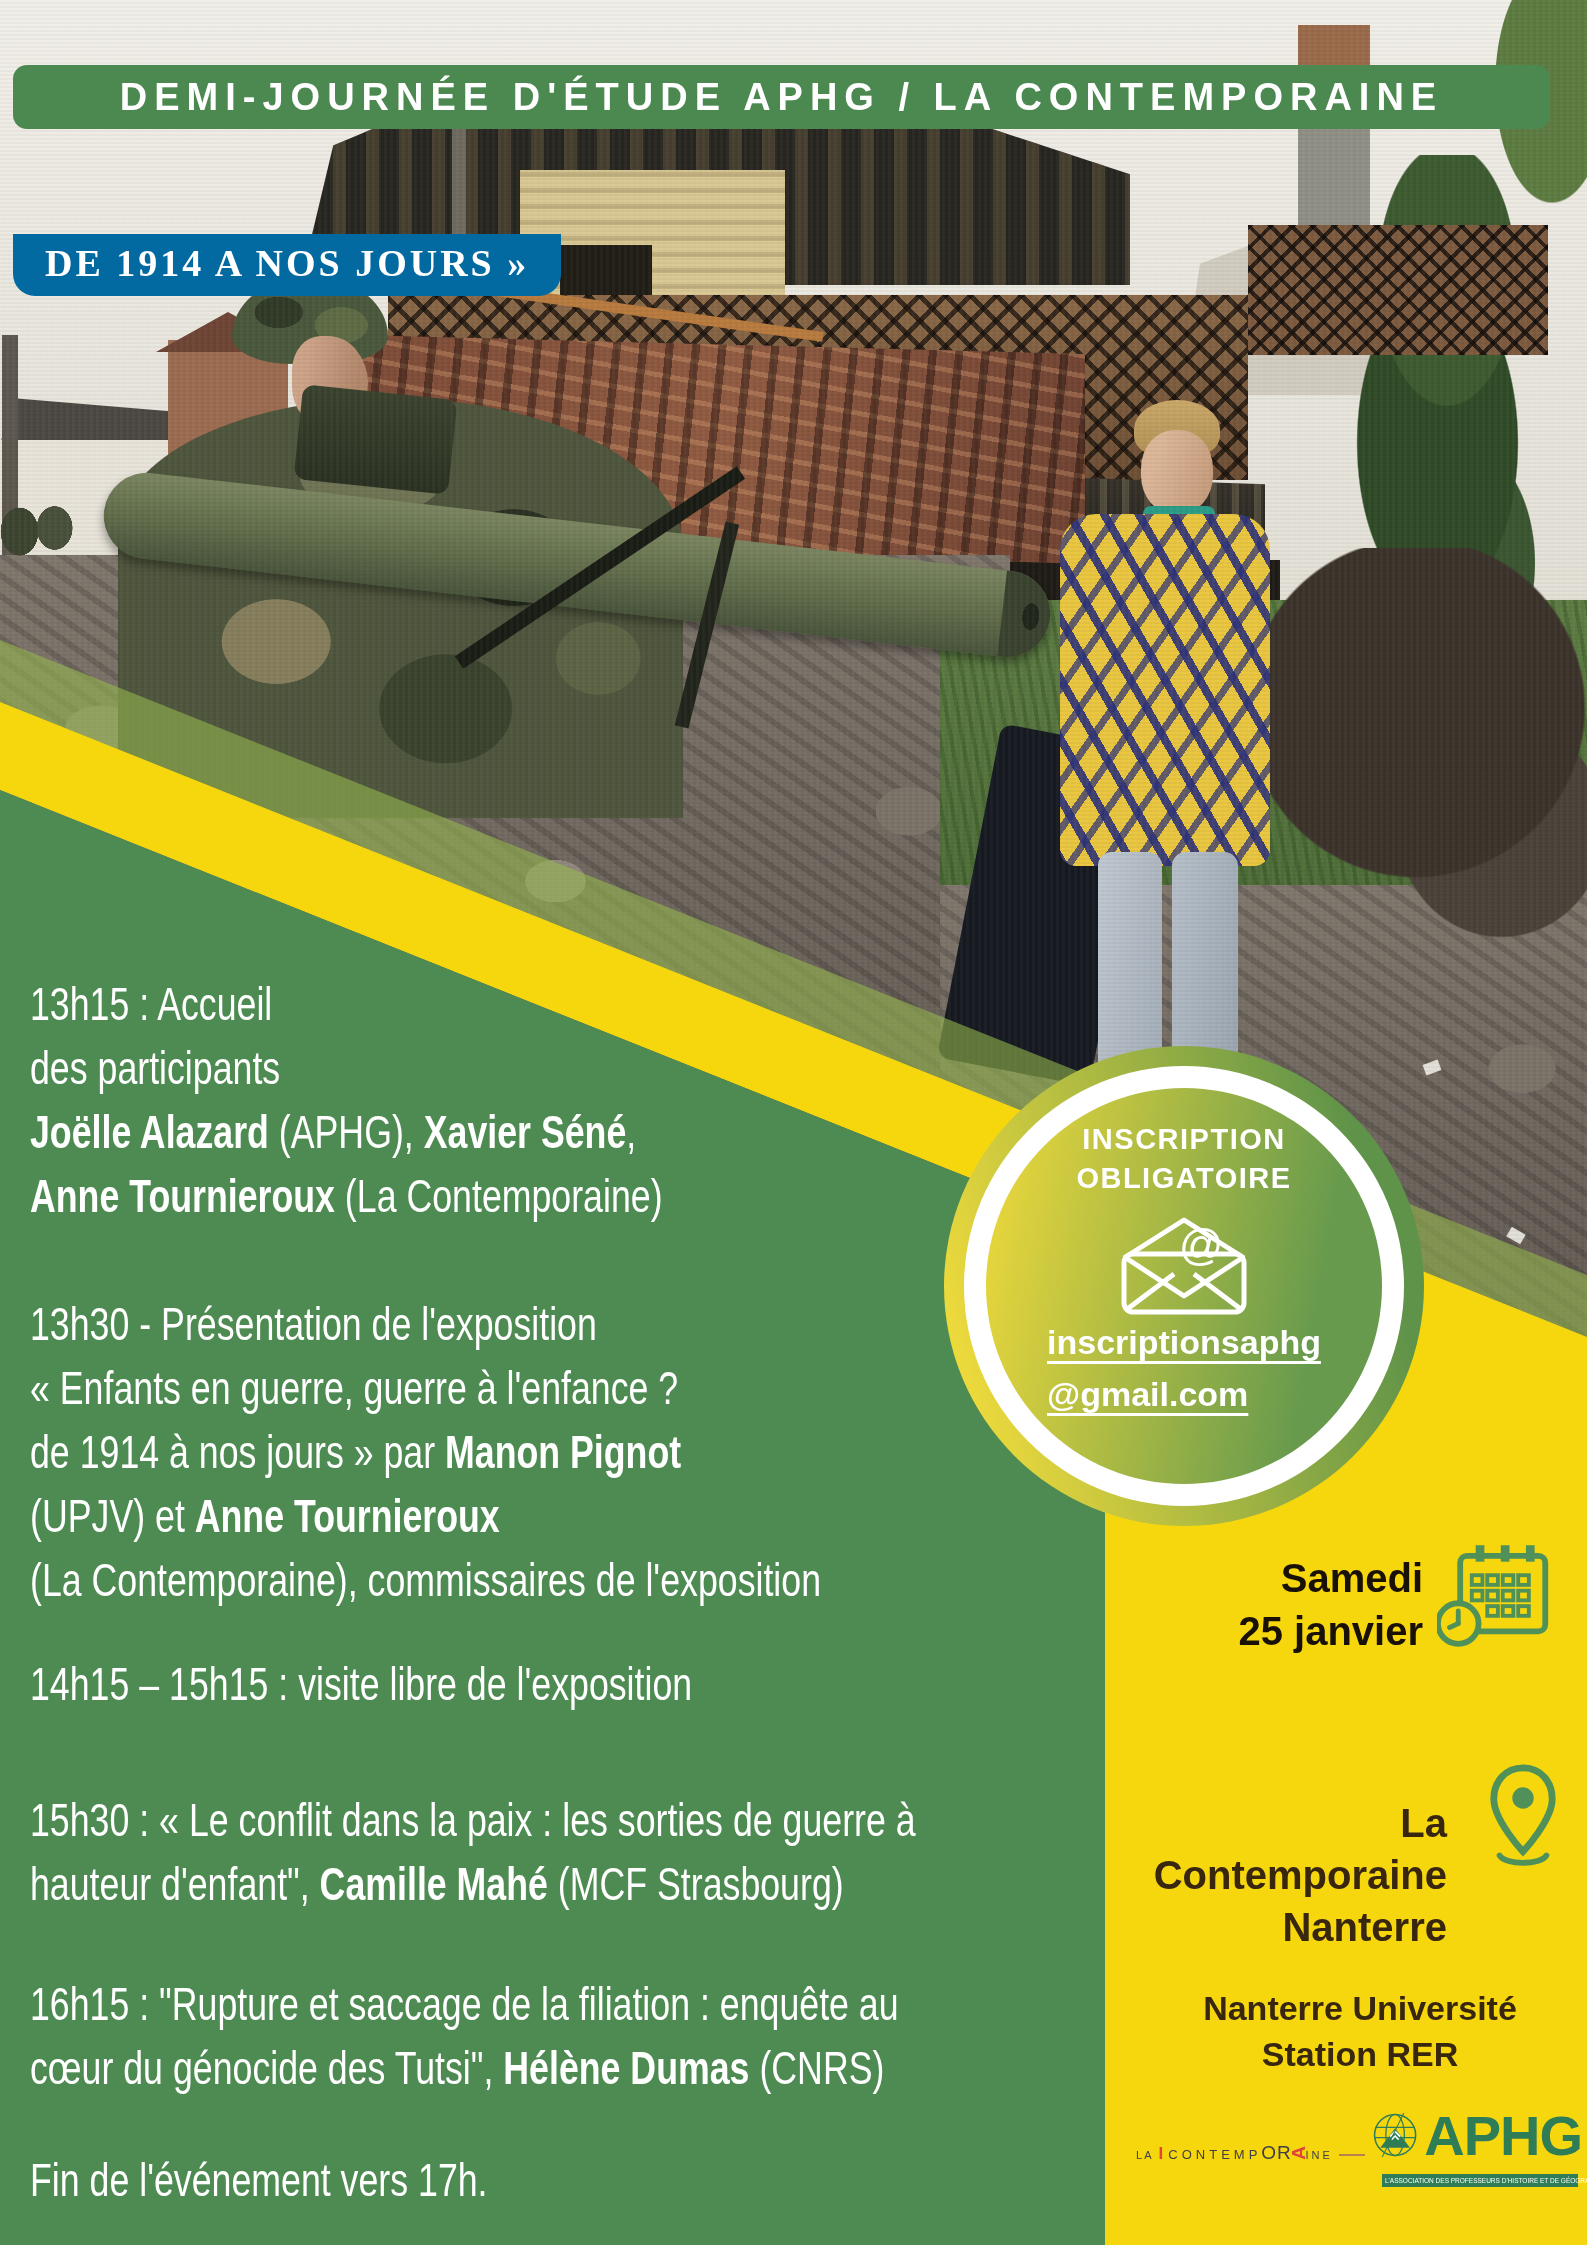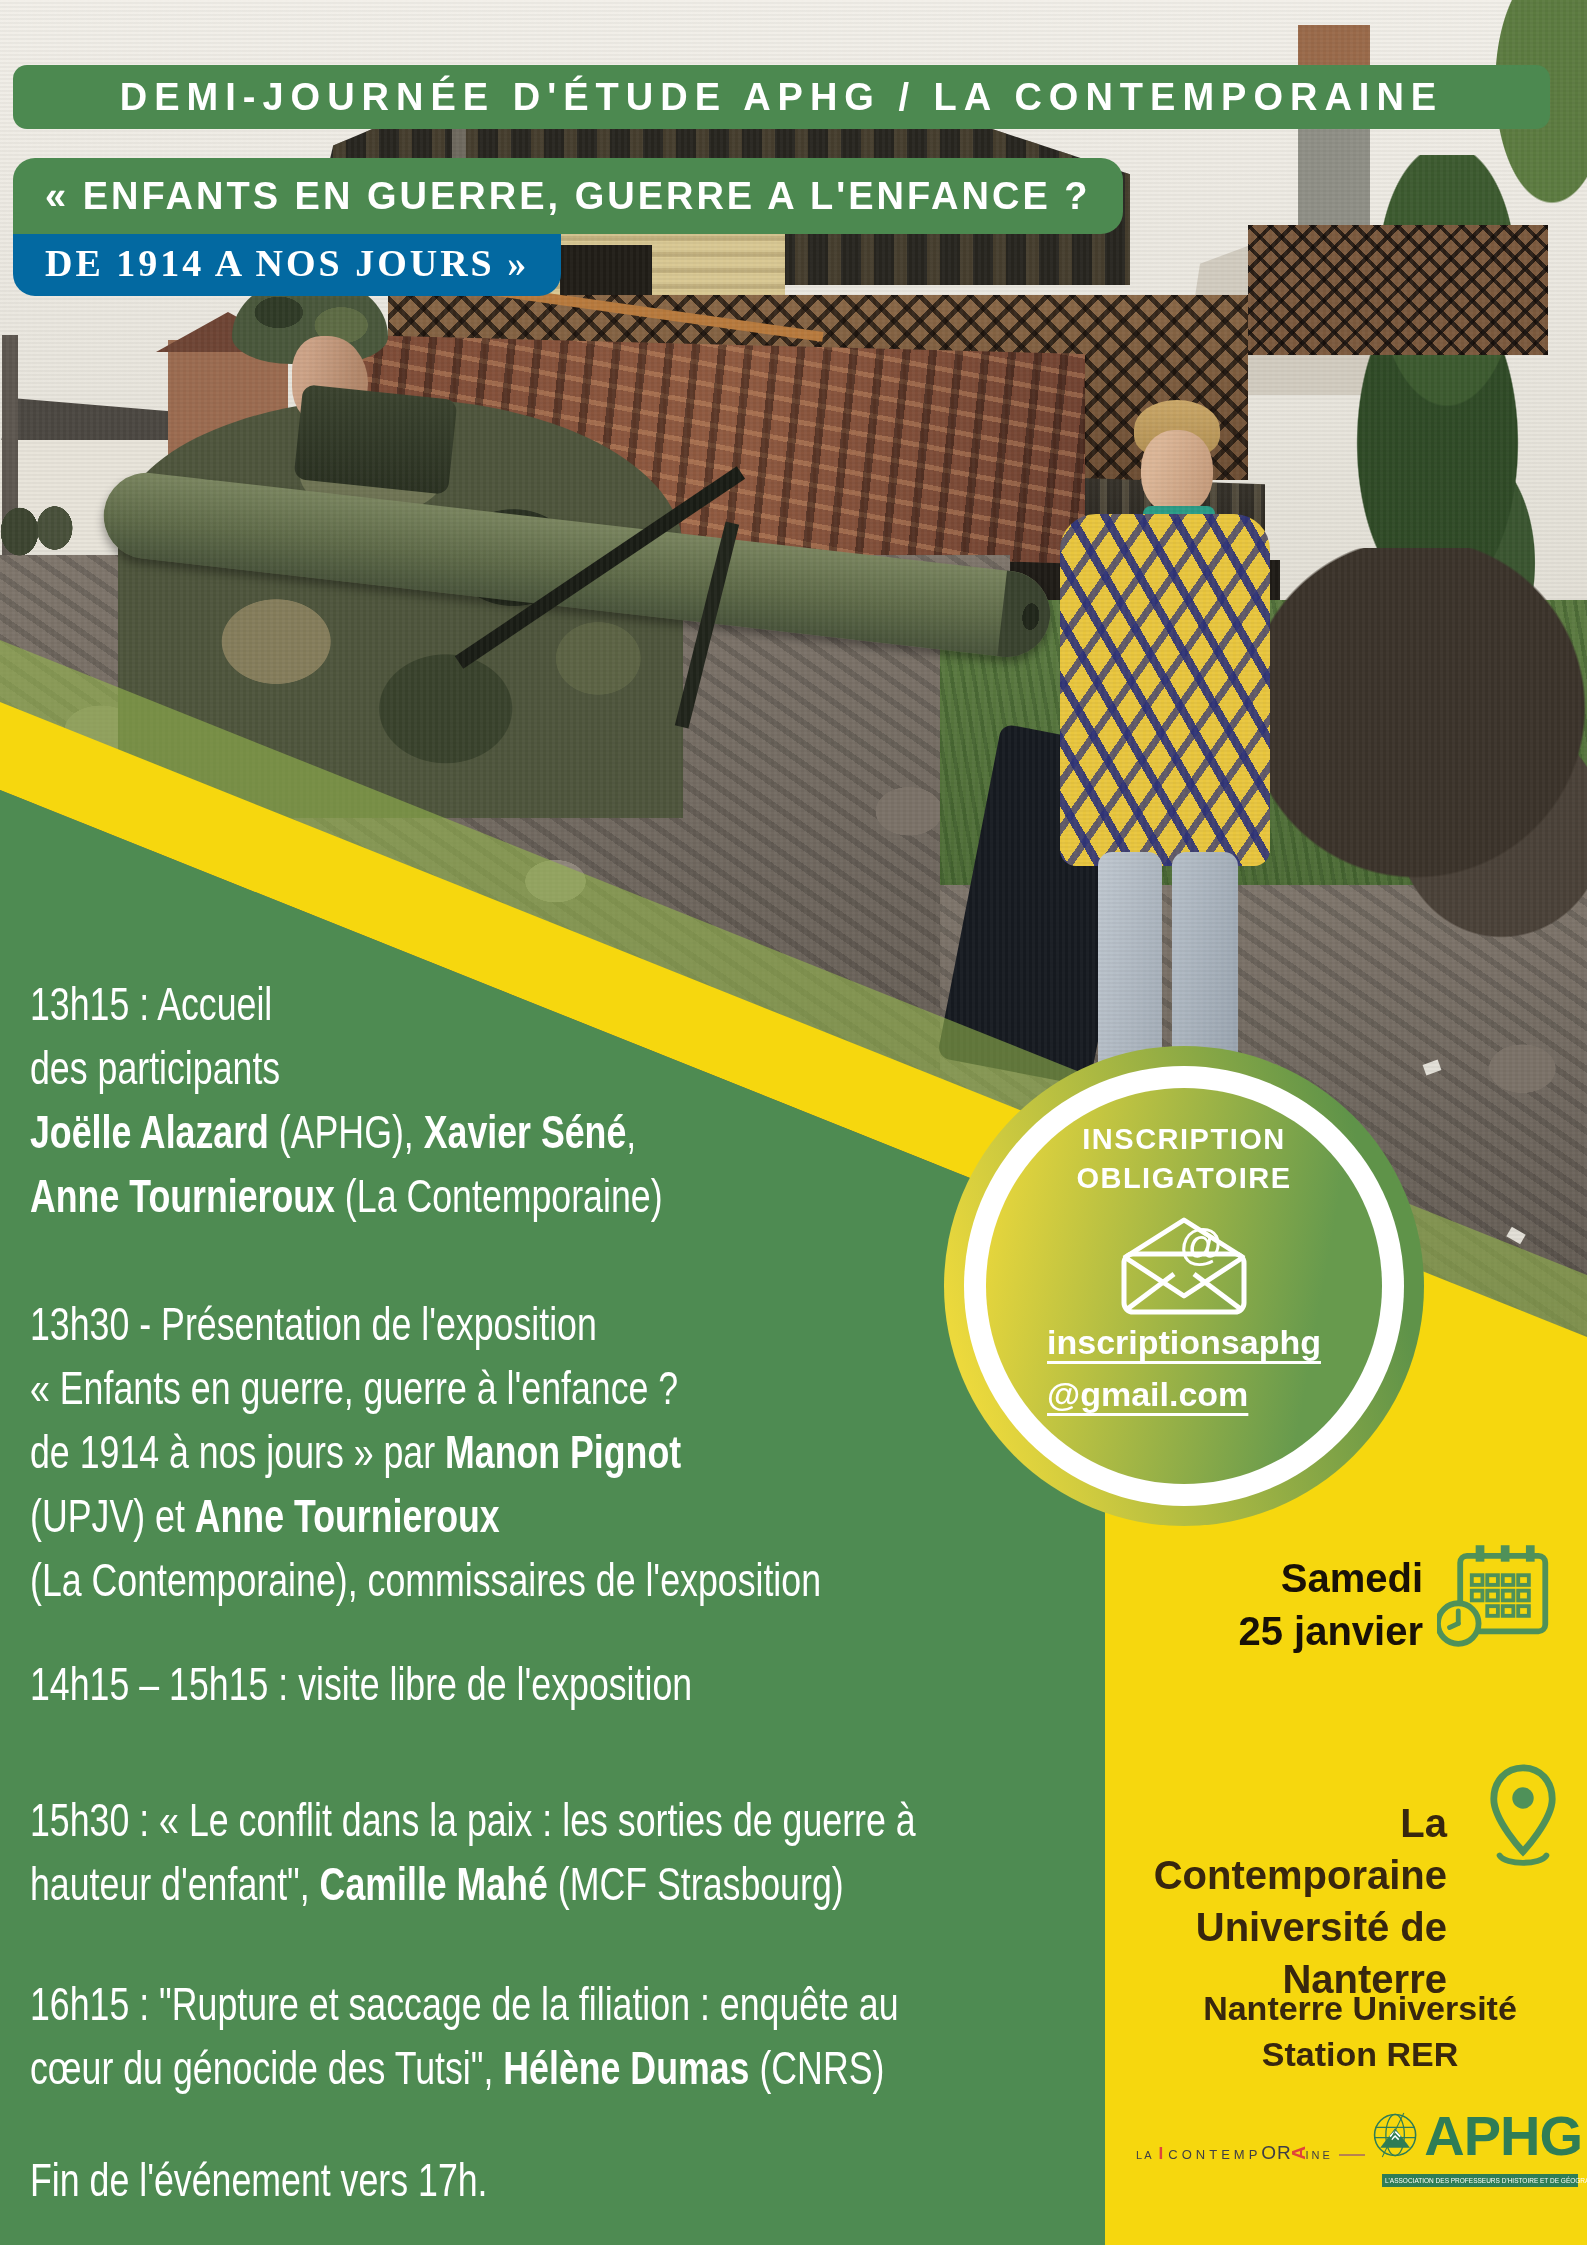--- a/index.html
+++ b/index.html
@@ -242,21 +242,20 @@
     <div class="abs grain"></div>
   </div>
 
   <div class="stripe-light"></div>
   <div class="panel-yellow"></div>
   <div class="panel-green"></div>
 
   <div class="banner">
     <span class="banner-text">DEMI-JOURNÉE D'ÉTUDE APHG / LA CONTEMPORAINE</span>
   </div>
-  <div class="subtitle1">« ENFANTS EN GUERRE, GUERRE A L'ENFANCE ?</div>
   <div class="subtitle2">DE 1914 A NOS JOURS »</div>
 
   <div class="sched s1"><span>13h15 : Accueil
 des participants
 </span><span class="seg-bold">Joëlle Alazard</span><span> (APHG), </span><span class="seg-bold">Xavier Séné</span><span>,
 </span><span class="seg-bold">Anne Tournieroux</span><span> (La Contemporaine)</span></div>
   <div class="sched s2"><span>13h30 - Présentation de l'exposition
 « Enfants en guerre, guerre à l'enfance ?
 de 1914 à nos jours » par </span><span class="seg-bold">Manon Pignot</span><span>
 (UPJV) et </span><span class="seg-bold">Anne Tournieroux</span><span>
@@ -312,21 +311,20 @@
         <rect x="68" y="68" width="11" height="10"></rect>
       <rect x="84" y="68" width="11" height="10"></rect>
     </g>
     <circle cx="22" cy="86" r="21" fill="#f6d70e" stroke="#4f9159" stroke-width="6"></circle>
     <polyline points="22,86 22,73" fill="none" stroke="#4f9159" stroke-width="5" stroke-linecap="round"></polyline>
     <polyline points="22,86 13,90" fill="none" stroke="#4f9159" stroke-width="5" stroke-linecap="round"></polyline>
   </svg>
 
   <div class="venue-block rc">
     <div>La Contemporaine</div>
-    <div>Université de</div>
     <div>Nanterre</div>
   </div>
   <svg class="pin-icon rc" width="80" height="112" viewBox="0 0 80 115">
     <path d="M40,6 C22,6 10,20 10,38 C10,60 40,92 40,92 C40,92 70,60 70,38 C70,20 58,6 40,6 Z" fill="none" stroke="#4f9159" stroke-width="7"></path>
     <circle cx="40" cy="37" r="11" fill="#4f9159"></circle>
     <path d="M16,96 C22,106 58,106 64,96" fill="none" stroke="#4f9159" stroke-width="6" stroke-linecap="round"></path>
   </svg>
 
   <div class="station-block rc">
     <div>Nanterre Université</div>

